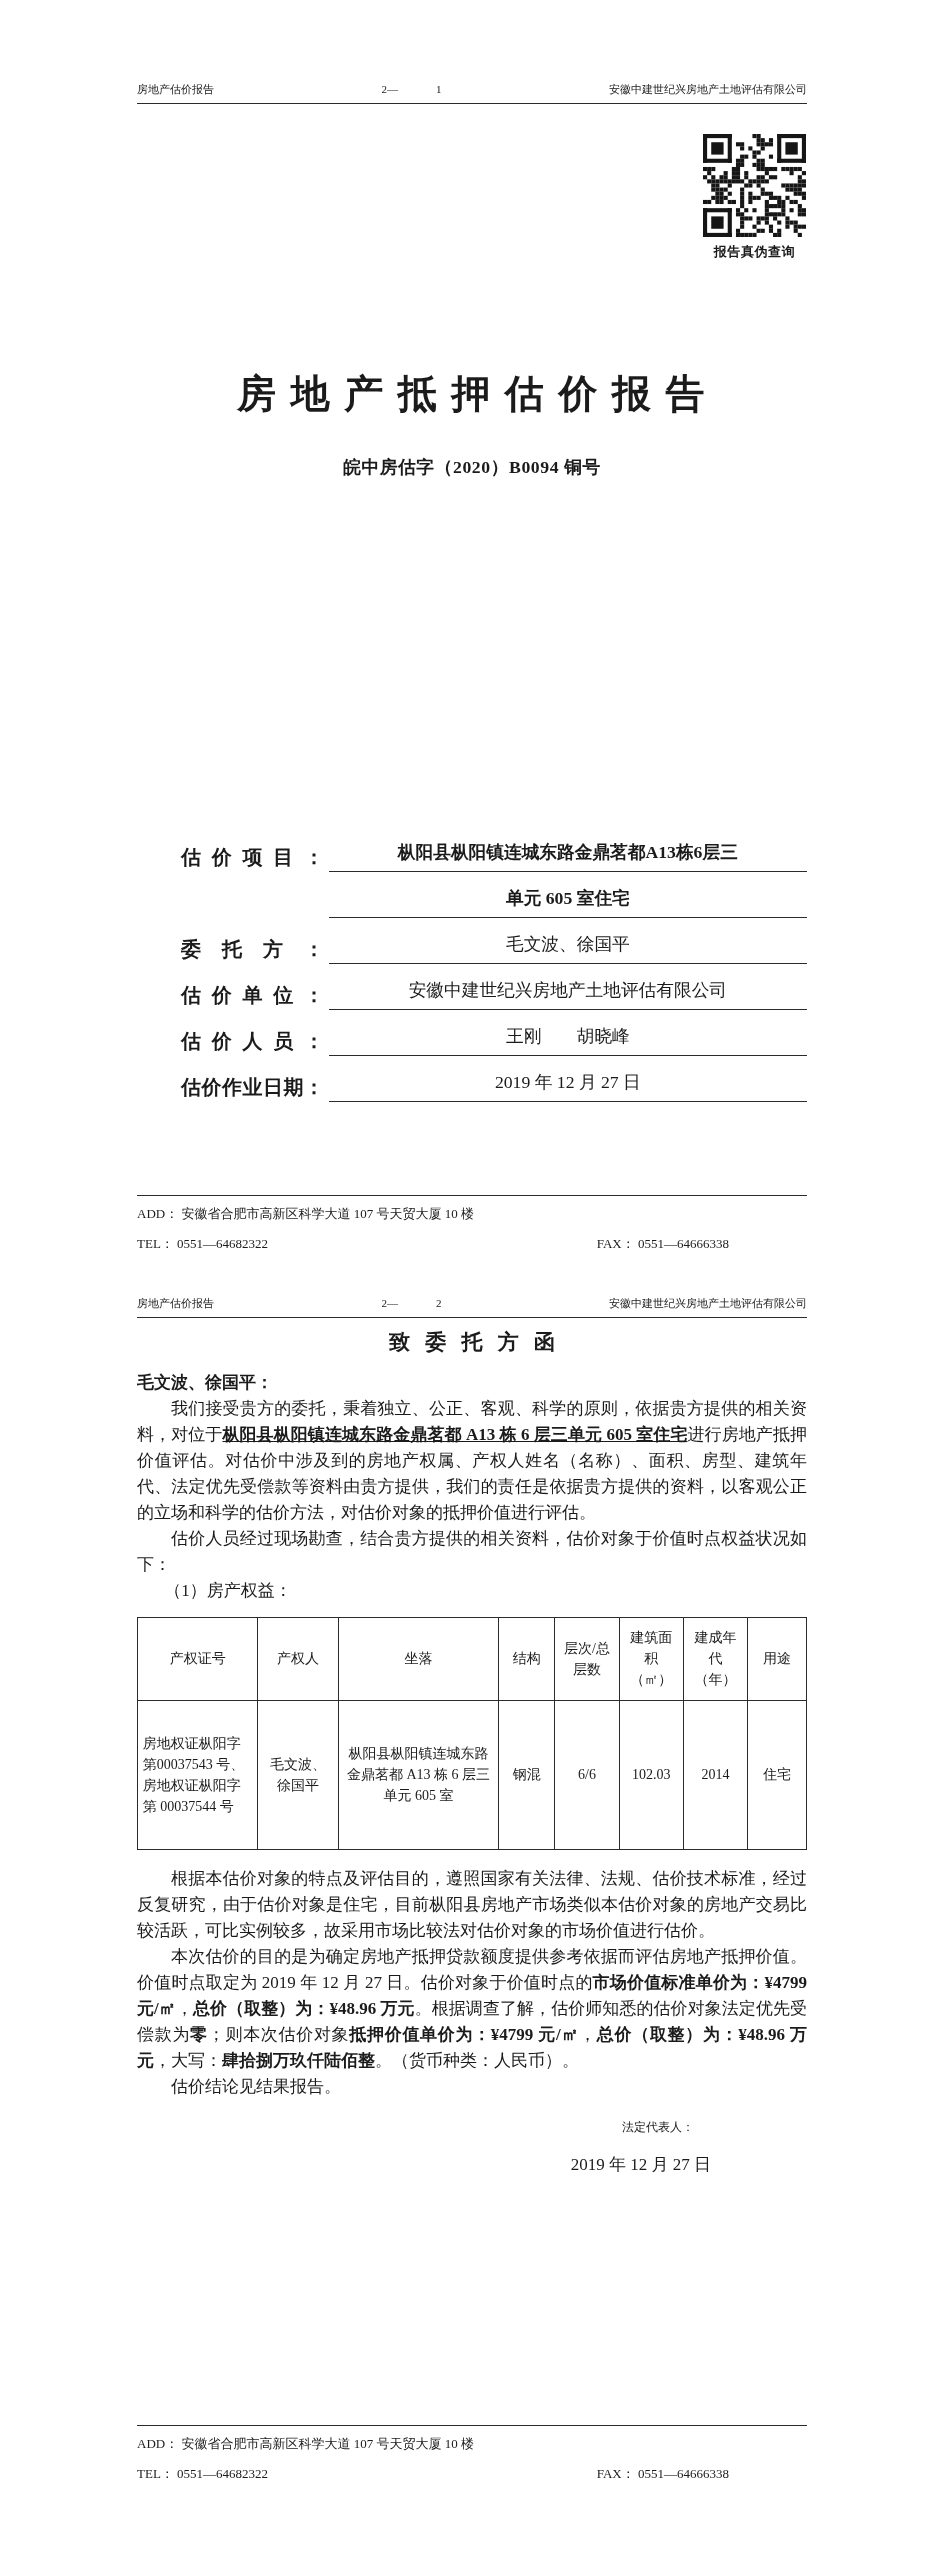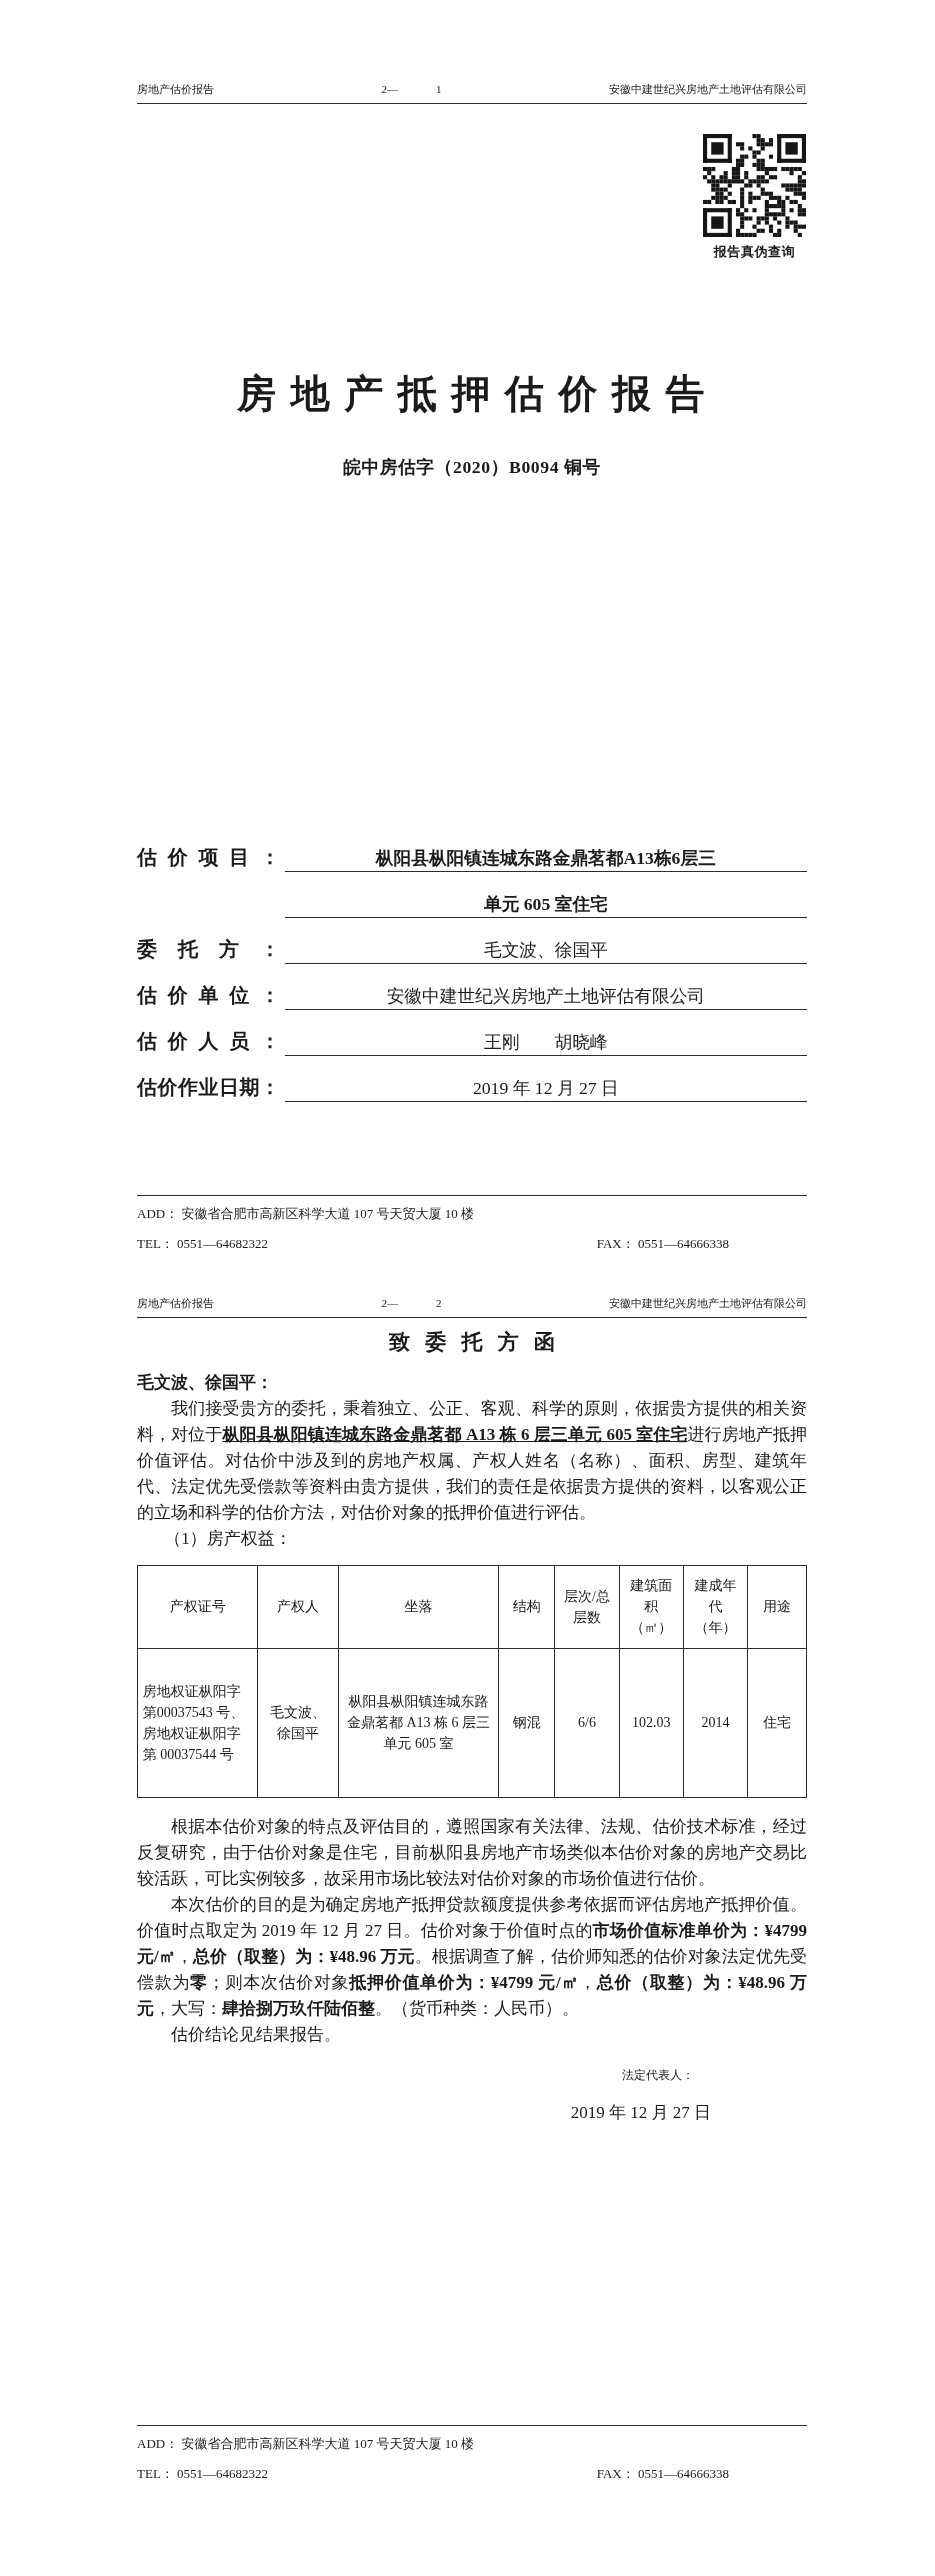--- a/index.html
+++ b/index.html
@@ -30,29 +30,29 @@
   
   .report-title {
     margin-top:264px; text-align:center;
     font-size:39px; font-weight:bold; letter-spacing:2.4px; line-height:1.35;
   }
   .report-number {
     margin-top:34px; text-align:center;
     font-size:17.7px; font-weight:bold; letter-spacing:0.6px;
   }
   .fields { margin-top:347px; }
-  .field-row { display:flex; align-items:flex-end; height:46px; font-size:17.7px; }
+  .field-row { display:flex; align-items:flex-end; height:46px; font-size:17.7px;margin-left:44px; }
   .flabel {
     font-weight:bold; font-size:20px; width:143px; flex:0 0 143px;
     text-align:justify; text-align-last:justify; padding-bottom:1.2px;
   }
   .fspacer { width:143px; flex:0 0 143px; }
   .fvalue {
     flex:1; text-align:center; border-bottom:1.2px solid #2b2b2b;
-    padding-bottom:2px; margin-left:4.7px; line-height:22.4px;
+    padding-bottom:8px; margin-left:4.7px; line-height:22.4px;
   }
   .fvalue.bold { font-weight:bold; }
 
   
   .pg-footer {
     position:absolute; left:137px; right:129px;
     border-top:1.2px solid #2b2b2b; padding-top:9.4px;
     font-size:13px; line-height:17.7px;
   }
   .page-1 .pg-footer { top:1195px; }
@@ -376,20 +376,21 @@
         <span>2—</span>
         <span>2</span>
       </span>
       <span>安徽中建世纪兴房地产土地评估有限公司</span>
     </div>
 
     <div class="letter-title">致委托方函</div>
     <div class="salutation">毛文波、徐国平：</div>
 
     <div class="para"><span>我们接受贵方的委托，秉着独立、公正、客观、科学的原则，依据贵方提供的相关资料，对位于</span><span class="b" style="text-decoration: underline;">枞阳县枞阳镇连城东路金鼎茗都 A13 栋 6 层三单元 605 室住宅</span><span>进行房地产抵押价值评估。对估价中涉及到的房地产权属、产权人姓名（名称）、面积、房型、建筑年代、法定优先受偿款等资料由贵方提供，我们的责任是依据贵方提供的资料，以客观公正的立场和科学的估价方法，对估价对象的抵押价值进行评估。</span></div>
+    <div class="para">估价人员经过现场勘查，结合贵方提供的相关资料，估价对象于价值时点权益状况如下：</div>
     <div class="para noindent">（1）房产权益：</div>
 
     <table class="rights-table">
       <colgroup>
         <col style="width:18%">
           <col style="width:12%">
           <col style="width:24%">
           <col style="width:8.4%">
         <col style="width:9.6%">
           <col style="width:9.6%">

